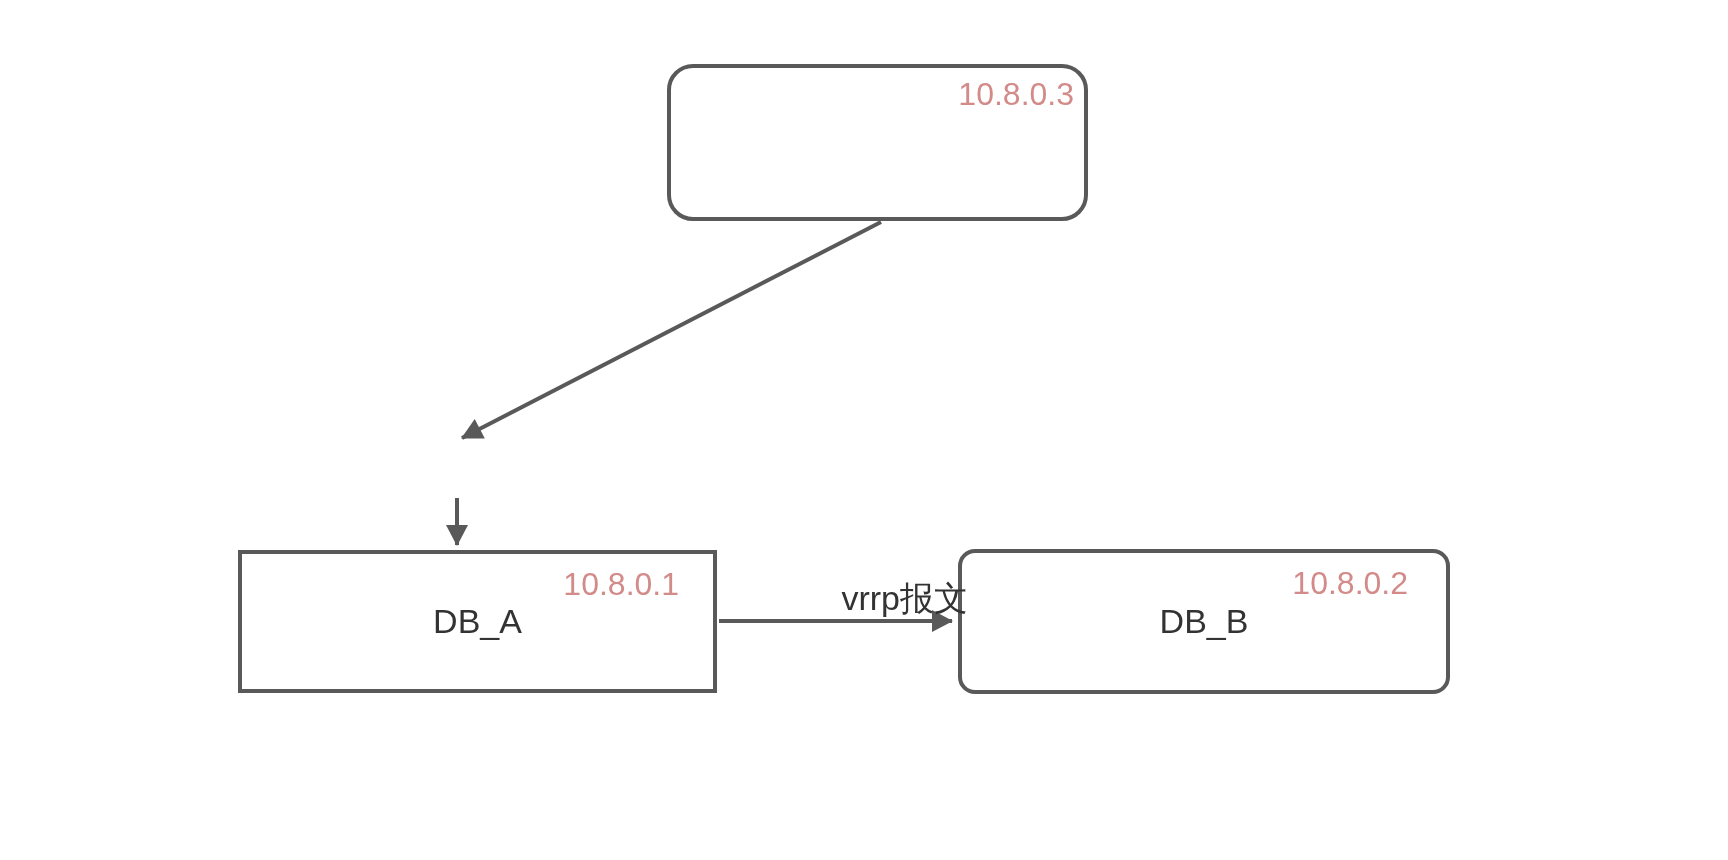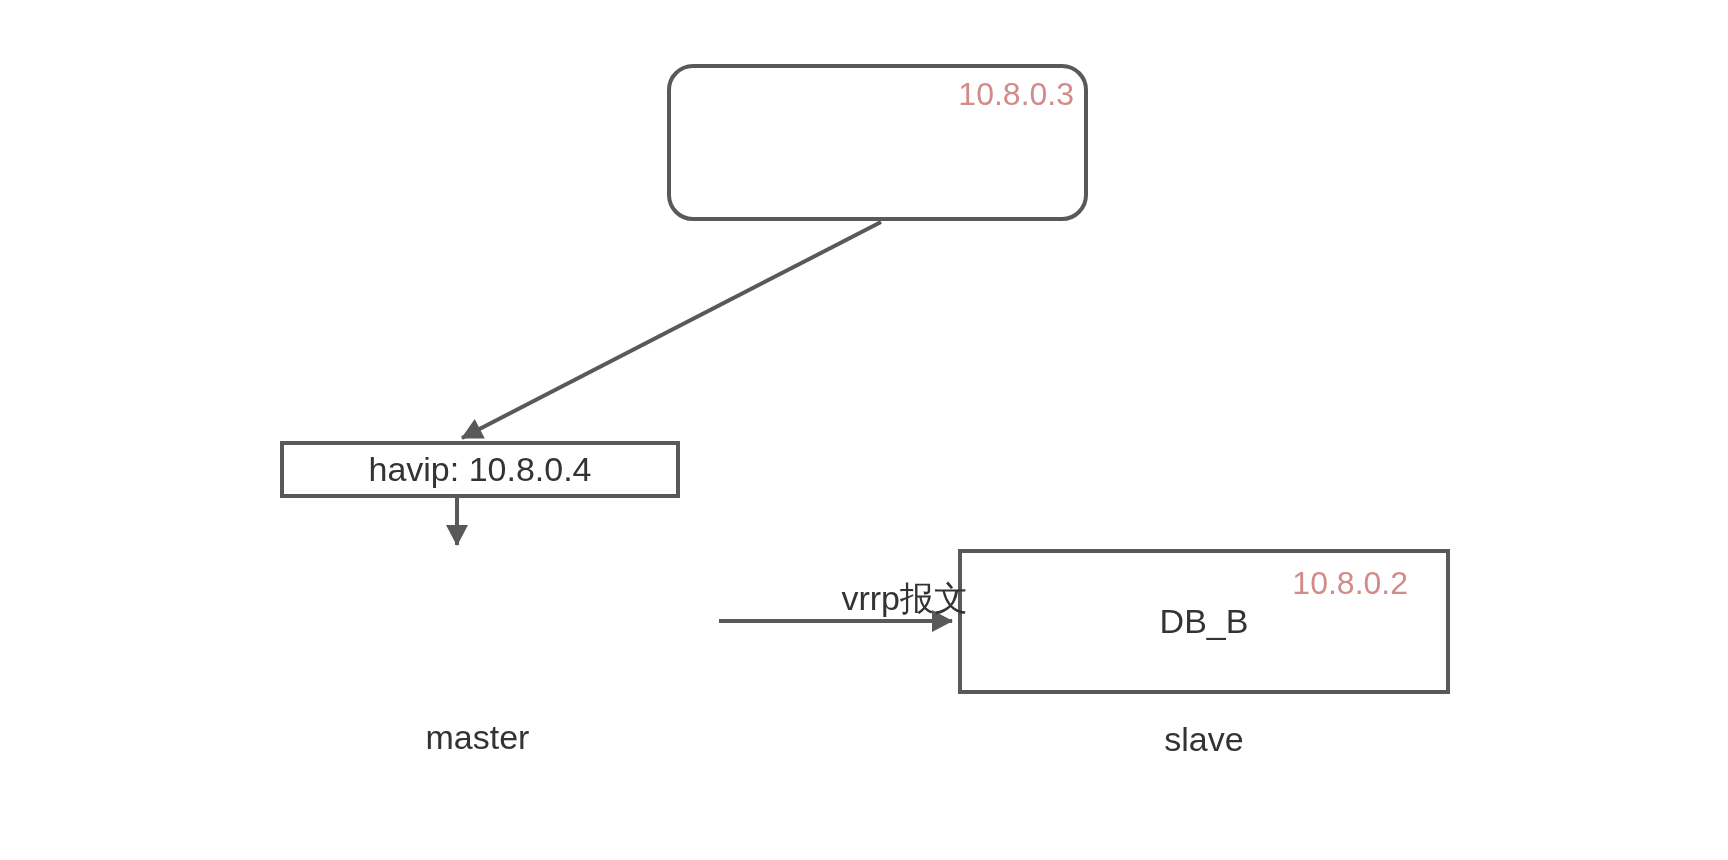--- a/index.html
+++ b/index.html
@@ -83,29 +83,28 @@
     </defs>
     <line x1="881" y1="222" x2="462" y2="438" marker-end="url(#arrowhead)"></line>
     <line x1="457" y1="498" x2="457" y2="545" marker-end="url(#arrowhead)"></line>
     <line x1="719" y1="621" x2="952" y2="621" marker-end="url(#arrowhead)"></line>
   </svg>
 
   <div class="node node--rounded node--web" style="left:667px; top:64px; width:421px; height:157px;">
     <span class="node__ip">10.8.0.3</span>
   </div>
 
-  <div class="node node--havip" style="left:280px; top:441px; width:400px; height:57px;">
-    <span class="node__name">havip: 10.8.0.4</span>
+
+  <div class="node node--dba" style="left:238px; top:550px; width:479px; height:143px;">
+    <span class="node__ip">10.8.0.1</span>
+    <span class="node__name">DB_A</span>
   </div>
 
-
-  <div class="node node--dbb" style="left:958px; top:549px; width:492px; height:145px;">
+  <div class="node node--dbb" style="left:958px; top:549px; width:492px; height:145px;border-radius:17px;">
     <span class="node__ip">10.8.0.2</span>
     <span class="node__name">DB_B</span>
   </div>
 
-  <div class="caption" style="left:238px; top:718px; width:479px;">master</div>
 
-  <div class="caption" style="left:958px; top:720px; width:492px;">slave</div>
 
   <div class="edge-label" style="left:707px; top:576px; width:261px;">vrrp报文</div>
 
 </div>
 
 </body></html>

